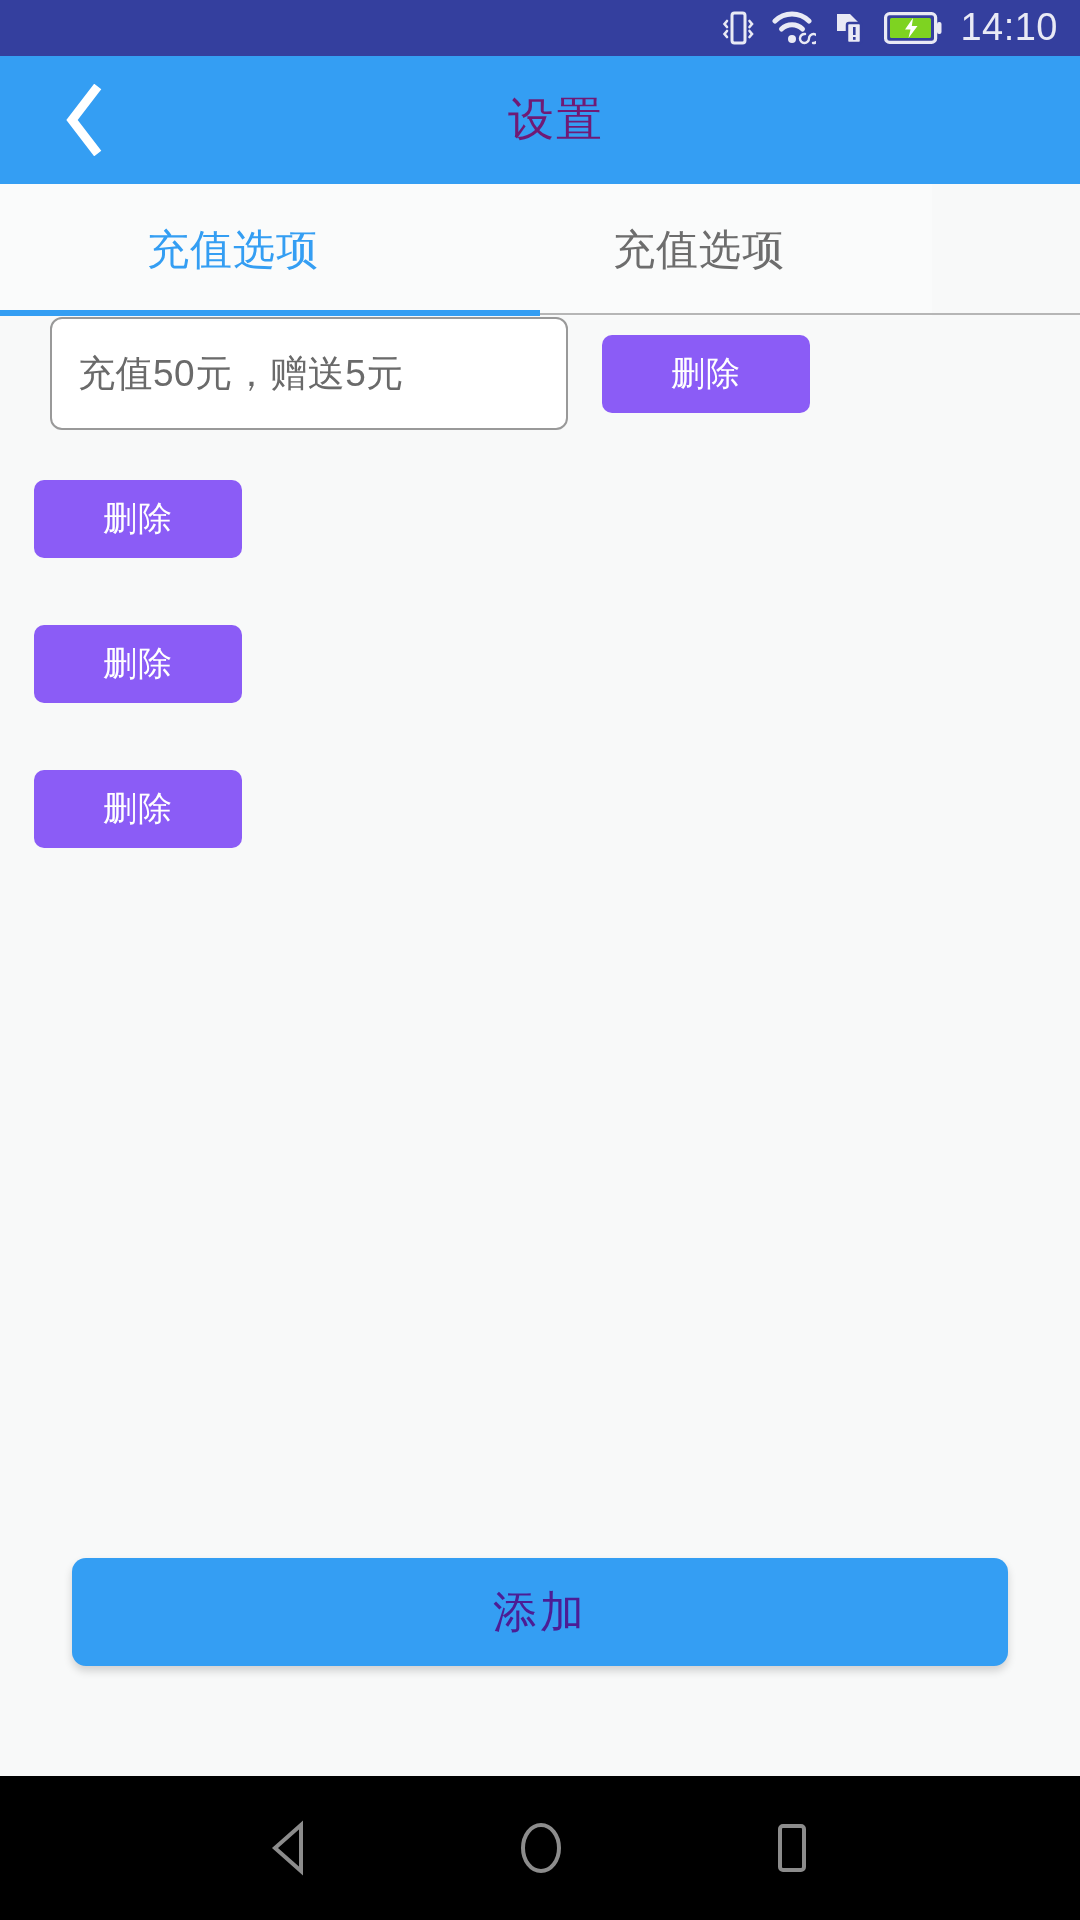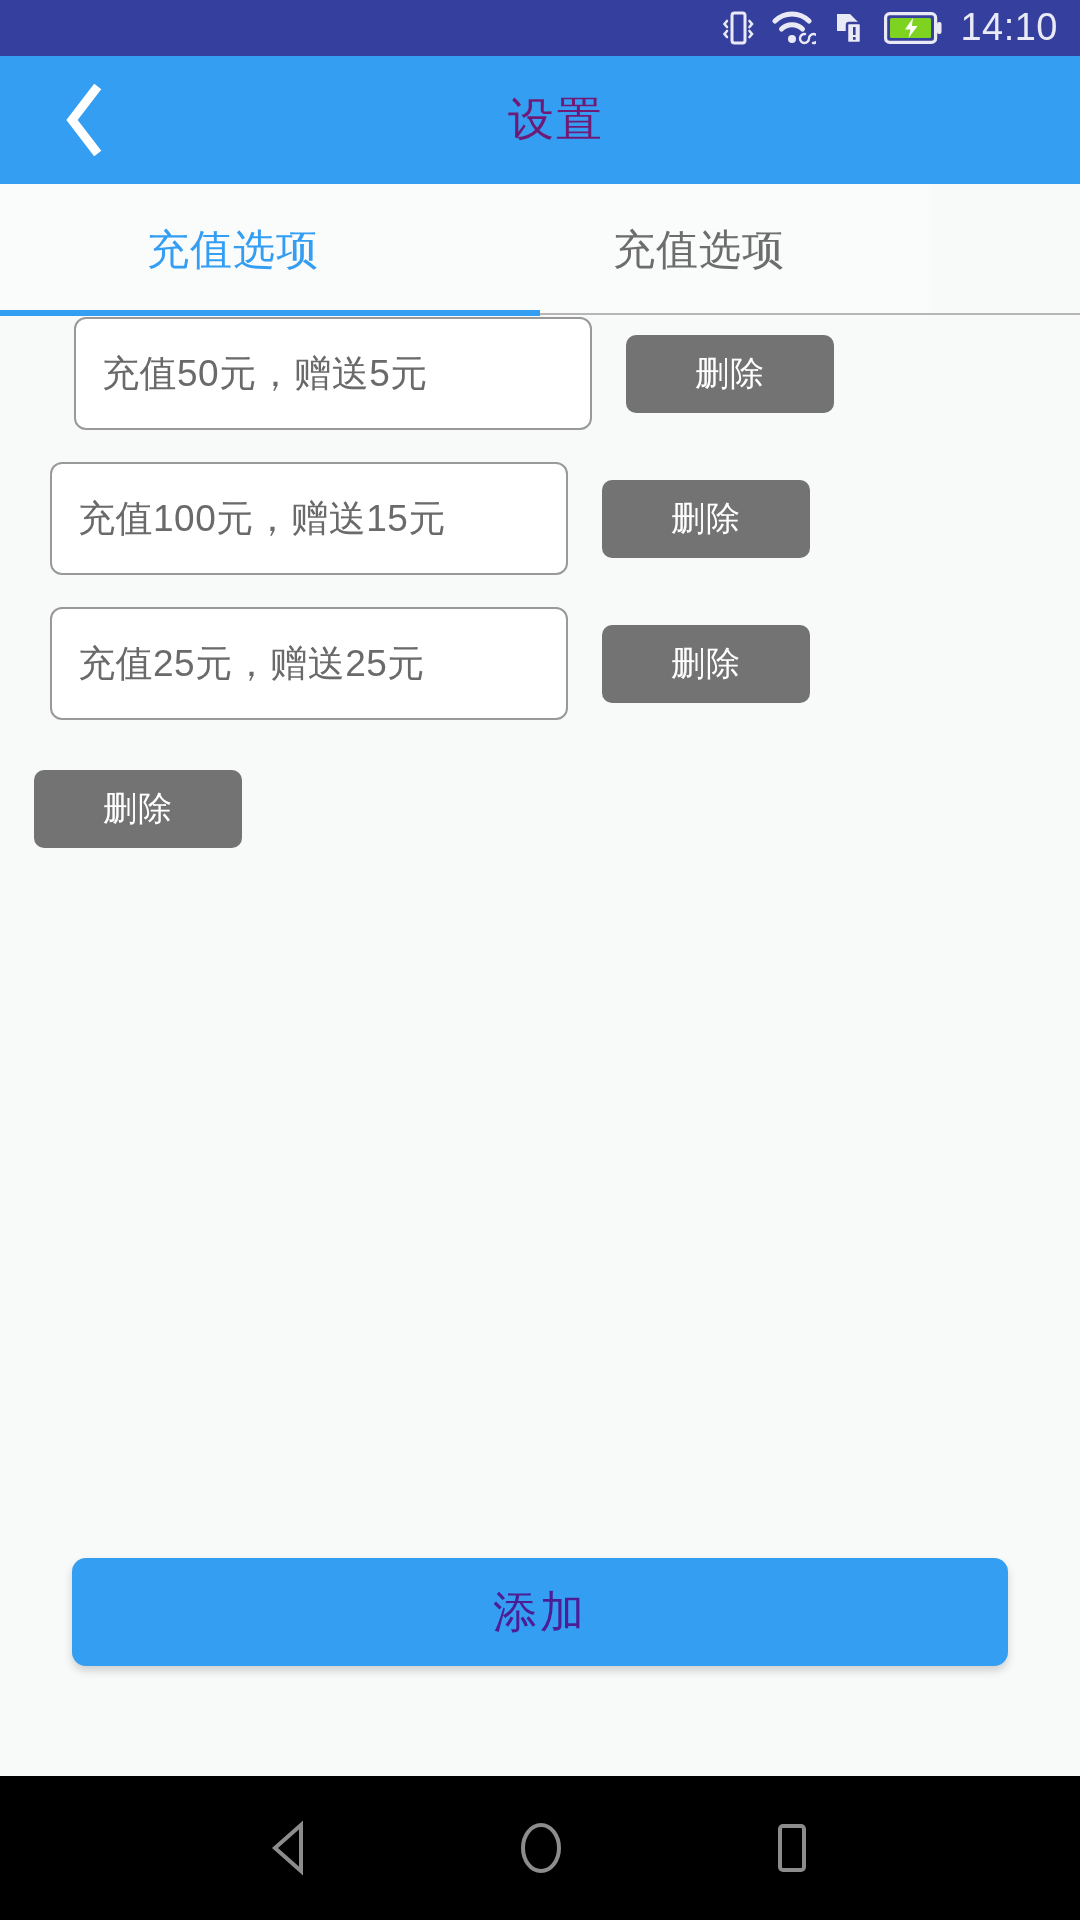--- a/index.html
+++ b/index.html
@@ -62,33 +62,33 @@
     position:absolute; left:0; top:0px; width:540px; height:6px;
     background:#349ef3;
   }
 
   
   .list{ position:absolute; left:0; top:316px; width:1080px; }
   .row{
     position:relative; height:113px; margin-top:32px;
     display:flex; align-items:center;
   }
-  .row:first-child{ margin-top:1px;padding-left:24px; }
+  .row:first-child{ margin-top:1px; }
   .opt-box{
     margin-left:50px; width:518px; height:113px;
     background:#ffffff; border:2px solid #999999; border-radius:12px;
     display:flex; align-items:center; padding-left:26px;
   }
   .opt-text{
     font-size:37px; color:#6a6a6a; letter-spacing:0.5px;
     white-space:nowrap;
   }
   .del-btn{
     margin-left:34px; width:208px; height:78px;
-    background:#737373; border-radius:10px;
+    background:#8b5cf6; border-radius:10px;
     display:flex; align-items:center; justify-content:center;
     color:#ffffff; font-size:34px; letter-spacing:1px;
   }
 
   
   .add-btn{
     position:absolute; left:72px; top:1558px; width:936px; height:108px;
     background:#349ef3; border-radius:14px;
     display:flex; align-items:center; justify-content:center;
     color:#4c1d95; font-size:44px; letter-spacing:3px;
@@ -169,32 +169,26 @@
     <div class="row">
       <div class="opt-box">
         <span class="opt-text">充值50元，赠送5元</span>
       </div>
       <div class="del-btn">
         <span>删除</span>
       </div>
     </div>
 
     <div class="row">
-      <div class="opt-box">
-        <span class="opt-text">充值100元，赠送15元</span>
-      </div>
-      <div class="del-btn">
-        <span>删除</span>
-      </div>
-    </div>
-
-    <div class="row">
-      <div class="opt-box">
-        <span class="opt-text">充值25元，赠送25元</span>
-      </div>
+      <div class="del-btn">
+        <span>删除</span>
+      </div>
+    </div>
+
+    <div class="row">
       <div class="del-btn">
         <span>删除</span>
       </div>
     </div>
 
     <div class="row">
       <div class="del-btn">
         <span>删除</span>
       </div>
     </div>

